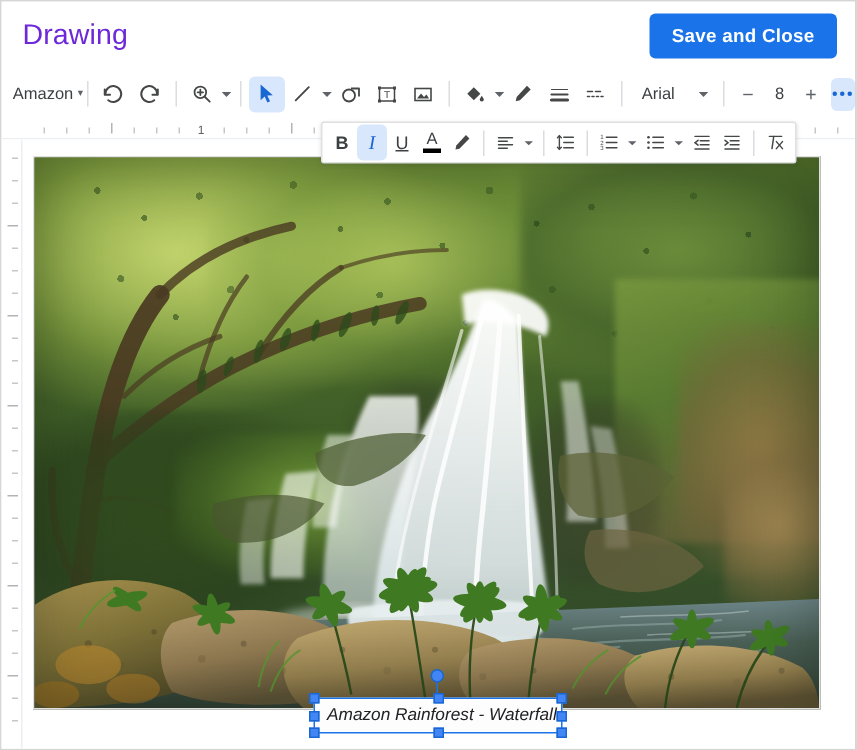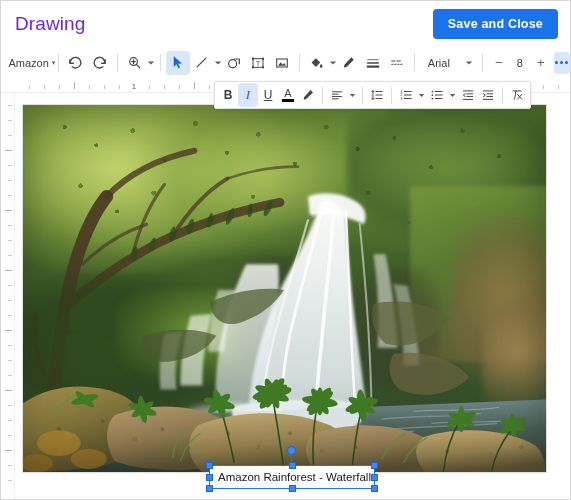--- a/index.html
+++ b/index.html
@@ -214,20 +214,21 @@
     height: 24px;
     border: 1px solid #1a73e8;
     background: #fdfdfd;
     box-sizing: border-box;
     display: flex;
     align-items: center;
     padding-left: 8px;
     z-index: 6;
   }
   .textbox span {
+    font-style: italic;
     font-size: 11.5px;
     color: #202124;
     white-space: nowrap;
   }
   .handle {
     position: absolute;
     width: 7px; height: 7px;
     background: #4285f4;
     border: 1px solid #1967d2;
     box-sizing: border-box;

